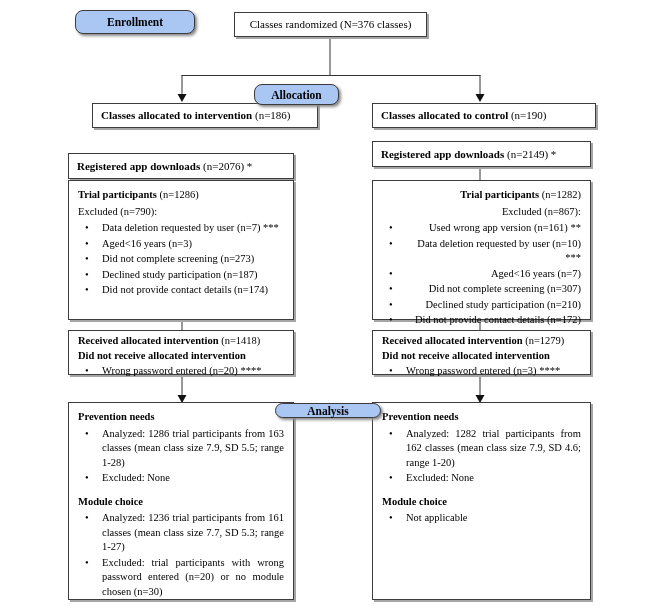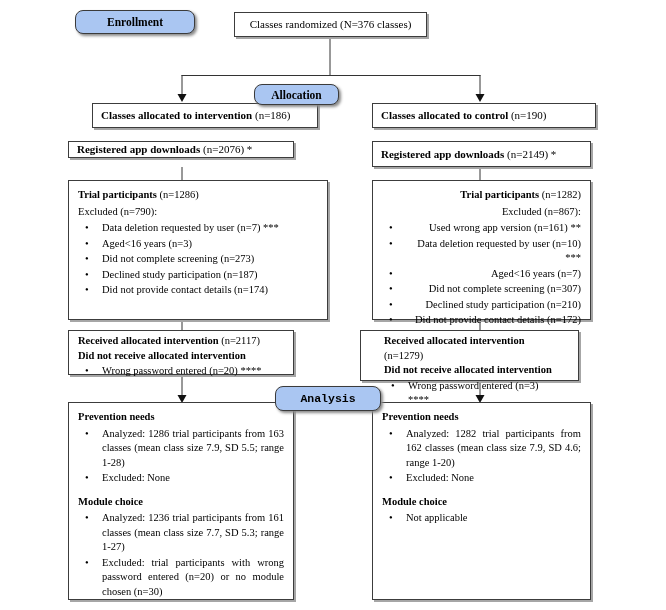--- a/index.html
+++ b/index.html
@@ -51,41 +51,41 @@
       <polygon points="475.5,94 484.5,94 480,102"></polygon>
       <polygon points="177.5,395 186.5,395 182,403"></polygon>
       <polygon points="475.5,395 484.5,395 480,403"></polygon>
     </g>
   </svg>
 
   <div class="badge" style="left:75px; top:10px; width:120px; height:24px;">Enrollment</div>
 
   <div class="badge" style="left:254px; top:84px; width:85px; height:21px;">Allocation</div>
 
-  <div class="badge" style="left:275px; top:386px; width:106px; height:25px;font-family:Liberation Mono, monospace;">Analysis</div>
+  <div class="badge" style="left:275px; top:403px; width:106px; height:15px;">Analysis</div>
 
   <div class="box single" style="left:234px; top:12px; width:193px; height:25px; justify-content:center;">
     <span>Classes randomized (N=376 classes)</span>
   </div>
 
   <div class="box single" style="left:68px; top:103px; width:226px; height:25px;margin-left:24px;">
     <span><span class="b">Classes allocated to intervention</span><span> (n=186)</span></span>
   </div>
   <div class="box single" style="left:372px; top:103px; width:224px; height:25px;">
     <span><span class="b">Classes allocated to control</span><span> (n=190)</span></span>
   </div>
 
-  <div class="box single" style="left:68px; top:141px; width:226px; height:17px;">
+  <div class="box single" style="left:68px; top:153px; width:226px; height:26px;">
     <span><span class="b">Registered app downloads</span><span> (n=2076) *</span></span>
   </div>
   <div class="box single" style="left:372px; top:141px; width:219px; height:26px;">
     <span><span class="b">Registered app downloads</span><span> (n=2149) *</span></span>
   </div>
 
-  <div class="box pad" style="left:68px; top:180px; width:260px; height:140px;">
+  <div class="box pad" style="left:68px; top:180px; width:226px; height:140px;">
     <div><span class="b">Trial participants</span><span> (n=1286)</span></div>
     <div class="mt9">Excluded (n=790):</div>
     <div class="mt9">
       <div class="bullet"><span>Data deletion requested by user (n=7) ***</span></div>
       <div class="bullet"><span>Aged&lt;16 years (n=3)</span></div>
       <div class="bullet"><span>Did not complete screening (n=273)</span></div>
       <div class="bullet"><span>Declined study participation (n=187)</span></div>
       <div class="bullet"><span>Did not provide contact details (n=174)</span></div>
     </div>
   </div>
@@ -96,25 +96,25 @@
       <div class="bullet"><span>Used wrong app version (n=161) **</span></div>
       <div class="bullet"><span>Data deletion requested by user (n=10) ***</span></div>
       <div class="bullet"><span>Aged&lt;16 years (n=7)</span></div>
       <div class="bullet"><span>Did not complete screening (n=307)</span></div>
       <div class="bullet"><span>Declined study participation (n=210)</span></div>
       <div class="bullet"><span>Did not provide contact details (n=172)</span></div>
     </div>
   </div>
 
   <div class="box" style="left:68px; top:330px; width:226px; height:45px; padding:3px 9px;">
-    <div><span class="b">Received allocated intervention</span><span> (n=2117)</span></div>
+    <div><span class="b">Received allocated intervention</span><span> (n=1418)</span></div>
     <div class="b">Did not receive allocated intervention</div>
     <div class="bullet"><span>Wrong password entered (n=20) ****</span></div>
   </div>
-  <div class="box" style="left:360px; top:330px; width:219px; height:51px; padding:3px 23px;">
+  <div class="box" style="left:372px; top:330px; width:219px; height:45px; padding:3px 9px;">
     <div><span class="b">Received allocated intervention</span><span> (n=1279)</span></div>
     <div class="b">Did not receive allocated intervention</div>
     <div class="bullet"><span>Wrong password entered (n=3) ****</span></div>
   </div>
 
   <div class="box pad" style="left:68px; top:402px; width:226px; height:198px;">
     <div class="b">Prevention needs</div>
     <div class="mt9">
       <div class="bullet">
           <span class="justify" style="display:block;">Analyzed: 1286 trial participants from 163 classes (mean class size 7.9, SD 5.5; range 1-28)</span>

